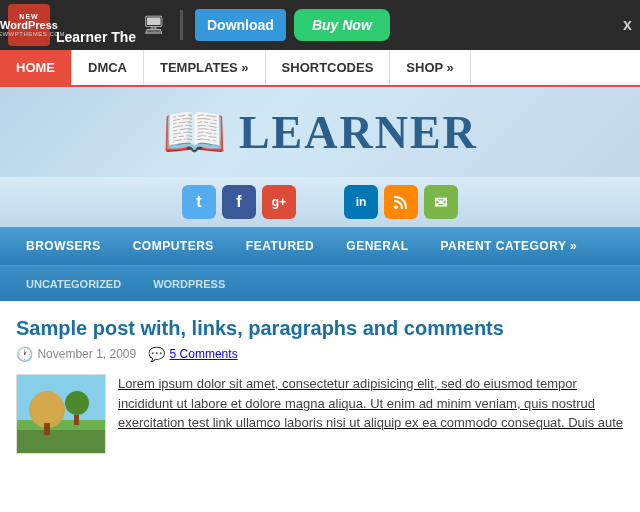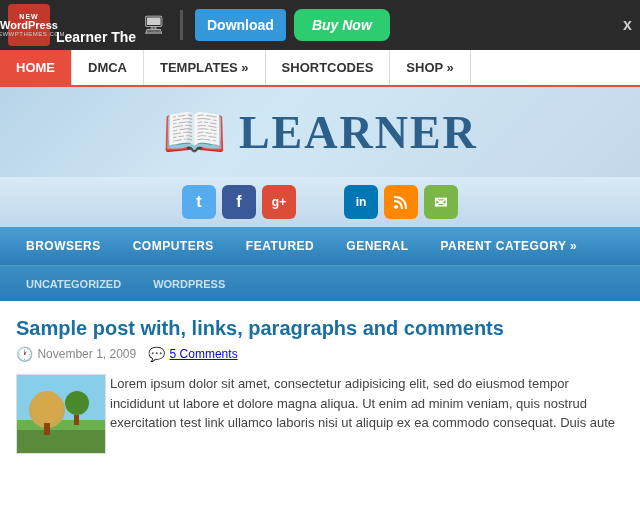--- a/index.html
+++ b/index.html
@@ -232,21 +232,22 @@
     #post-comments {
       display: flex;
       align-items: center;
       gap: 4px;
       font-size: 12px;
       color: #2980b9;
       cursor: pointer;
     }
     #post-body {
       display: flex;
-      gap: 4px;
+      gap: 12px;
+      text-decoration: underline;
     }
     #post-thumbnail {
       width: 90px;
       height: 80px;
       flex-shrink: 0;
       border: 1px solid #ddd;
       background: linear-gradient(180deg, #87ceeb 0%, #87ceeb 40%, #6ab04c 40%, #5a9e3c 100%);
       position: relative;
       overflow: hidden;
     }

